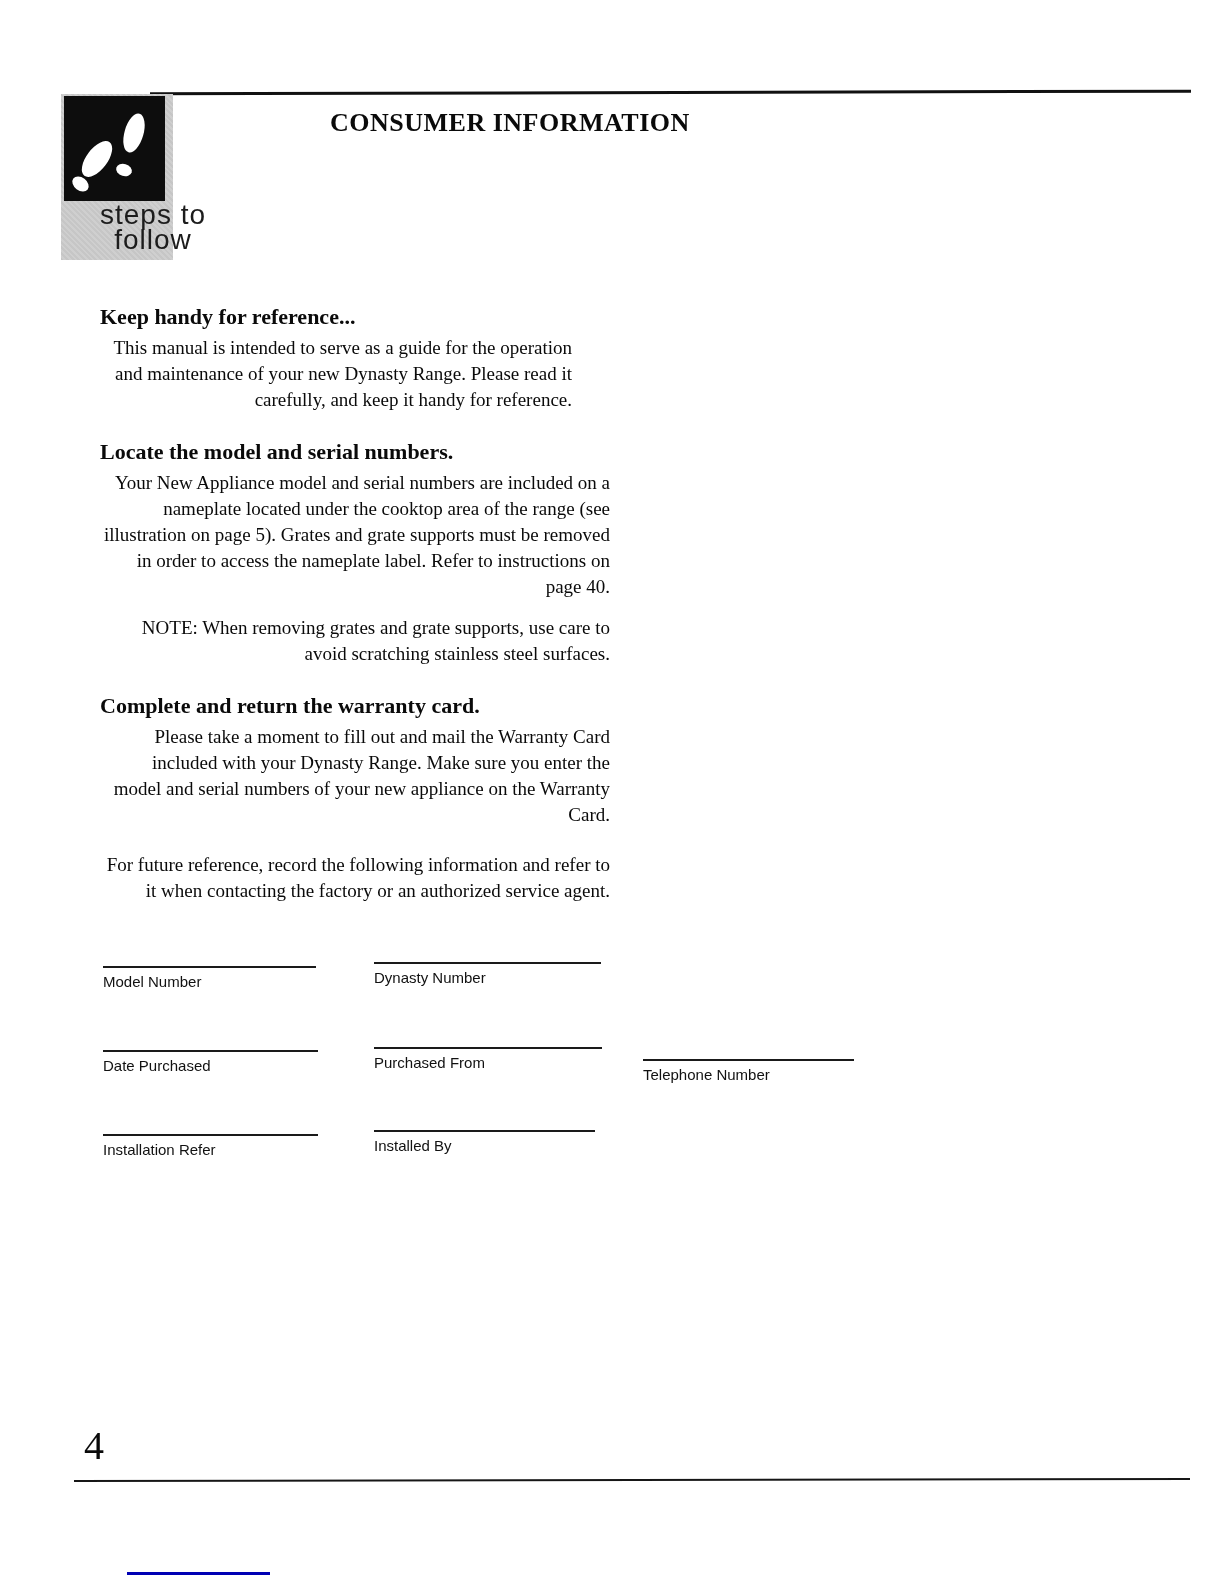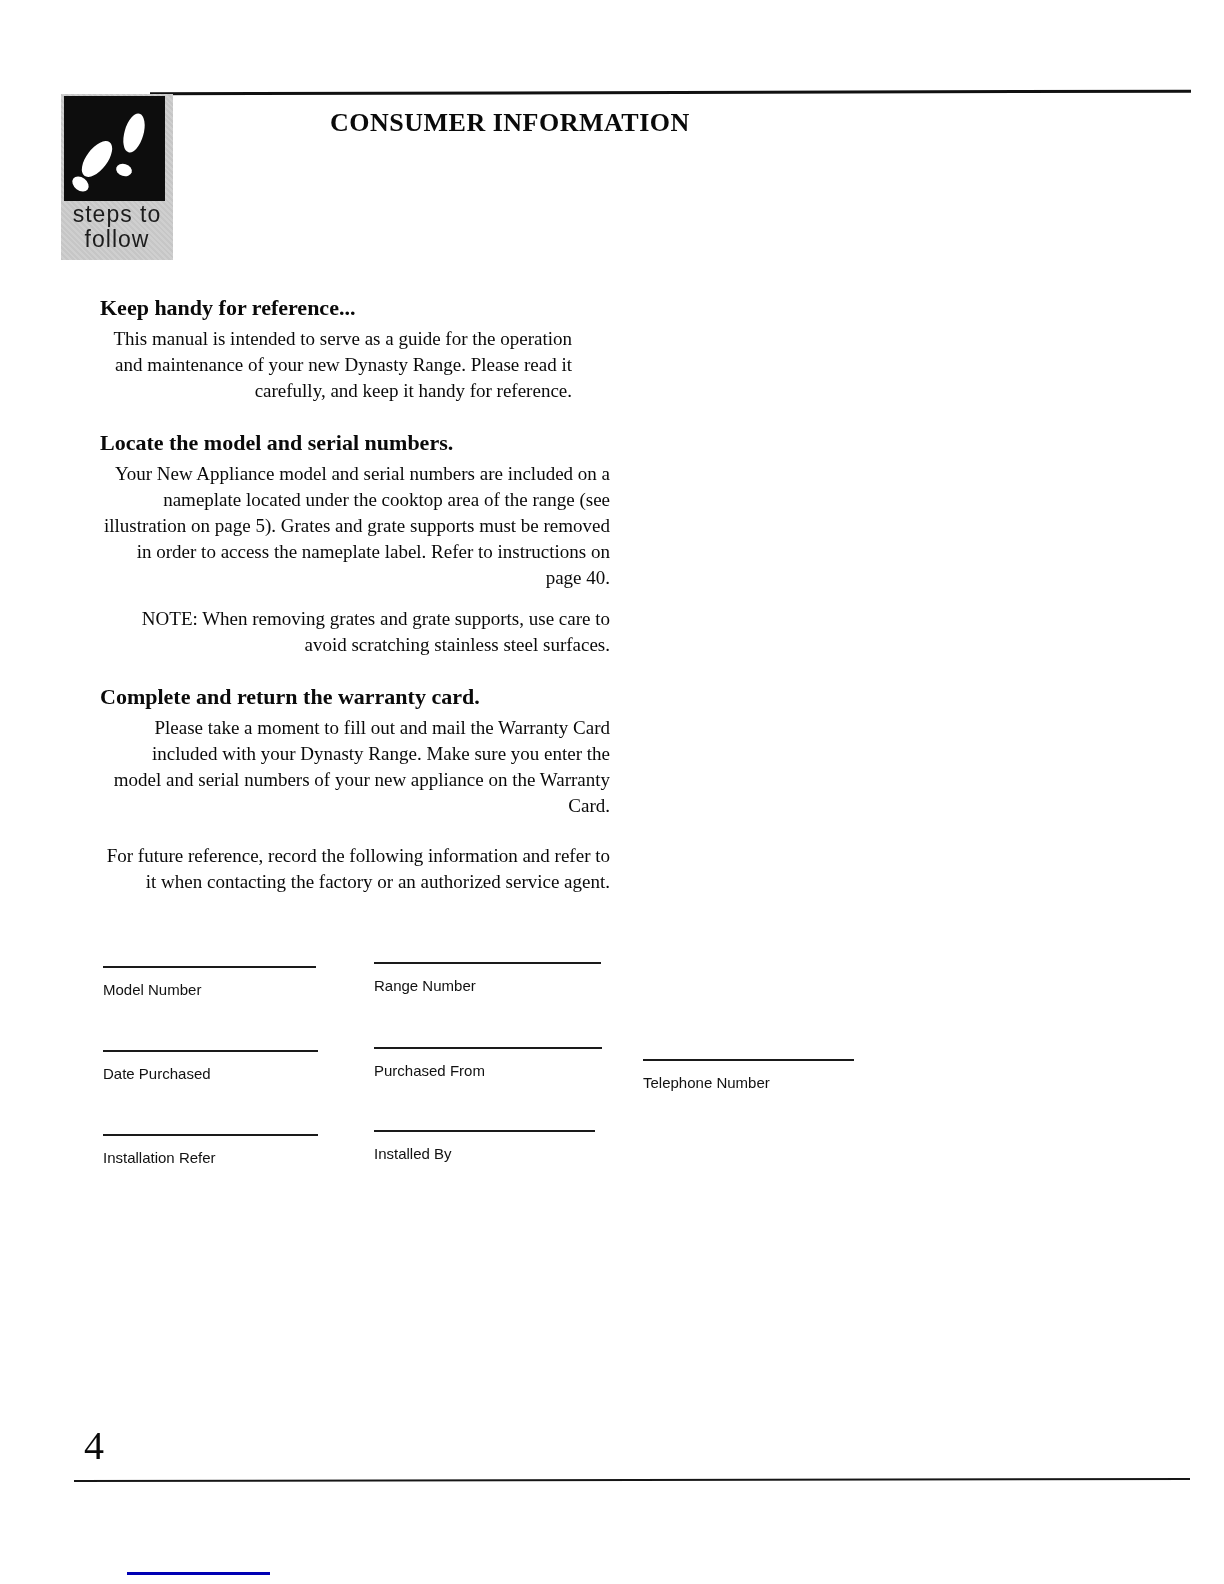--- a/index.html
+++ b/index.html
@@ -34,24 +34,25 @@
   .badge .icon-box {
     position: absolute;
     left: 3px; top: 2px;
     width: 101px; height: 105px;
     background: #0d0d0d;
   }
   .badge .caption {
     position: absolute;
     left: 0; top: 108px; width: 112px;
     font-family: "Liberation Sans", sans-serif;
-    font-size: 23px;
+    font-size: 28px;
     line-height: 25px;
     letter-spacing: 1px;
     color: #1c1c1c;
+    padding-left: 36px;
   }
 
   
   .page-title {
     position: absolute;
     left: 330px; top: 108px;
     width: 630px;
     text-align: left;
     font-size: 26px;
     font-weight: bold;
@@ -65,36 +66,36 @@
     position: absolute;
     left: 100px; top: 290px;
     width: 510px;
   }
   .content h3 {
     margin: 25px 0 4px 0;
     font-size: 22px;
     line-height: 28px;
     font-weight: bold;
   }
-  .content h3.first { margin-top: 4px; }
+  .content h3.first { margin-top: 13px; }
   .content p {
     margin: 4px 0 0 0;
     font-size: 19px;
     line-height: 26px;
     text-align: right;
   }
   .content p.narrow { width: 472px; }
   .content p.note { margin-top: 15px; }
   .content p.standalone { margin-top: 24px; }
 
   
   .field {
     position: absolute;
     border-top: 2px solid #1a1a1a;
-    padding-top: 13px;
+    padding-top: 5px;
     font-family: "Liberation Sans", sans-serif;
     font-size: 15px;
     color: #111;
   }
 
   
   .page-number {
     position: absolute;
     left: 84px; top: 1424px;
     font-size: 40px;
@@ -149,21 +150,21 @@
 
     <h3>Complete and return the warranty card.</h3>
     <p>Please take a moment to fill out and mail the Warranty Card included with your Dynasty Range. Make sure you enter the model and serial numbers of your new appliance on the Warranty Card.</p>
     <p class="standalone">For future reference, record the following information and refer to it when contacting the factory or an authorized service agent.</p>
   </div>
 
   <div class="field" style="left:103px; top:966px; width:213px;">
     <span>Model Number</span>
   </div>
   <div class="field" style="left:374px; top:962px; width:227px;">
-    <span>Range Number</span>
+    <span>Dynasty Number</span>
   </div>
 
   <div class="field" style="left:103px; top:1050px; width:215px;">
     <span>Date Purchased</span>
   </div>
   <div class="field" style="left:374px; top:1047px; width:228px;">
     <span>Purchased From</span>
   </div>
   <div class="field" style="left:643px; top:1059px; width:211px;">
     <span>Telephone Number</span>

